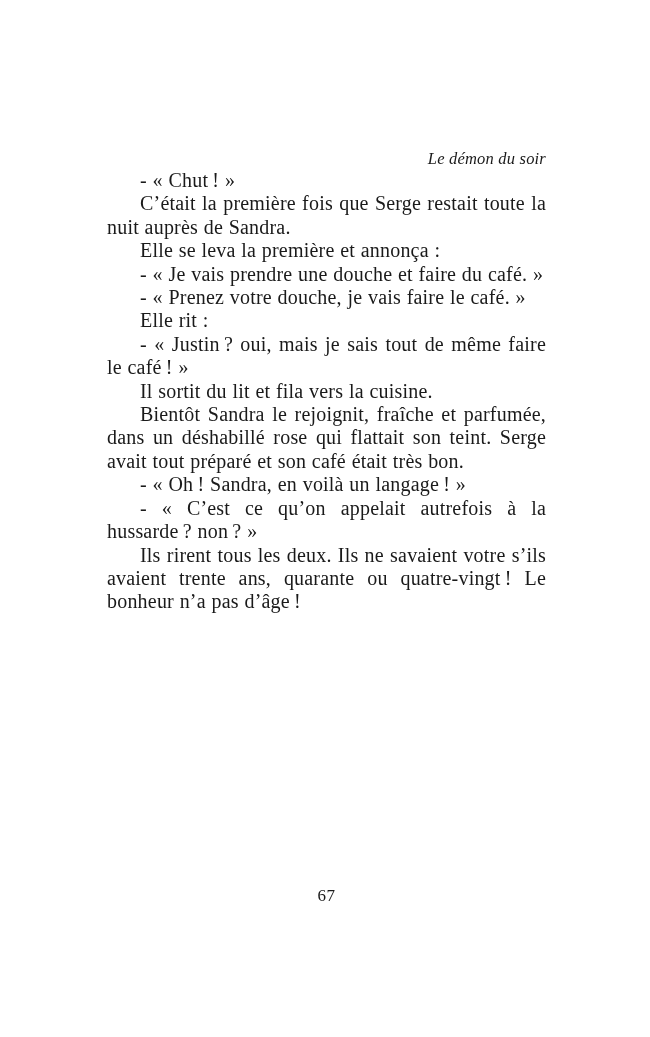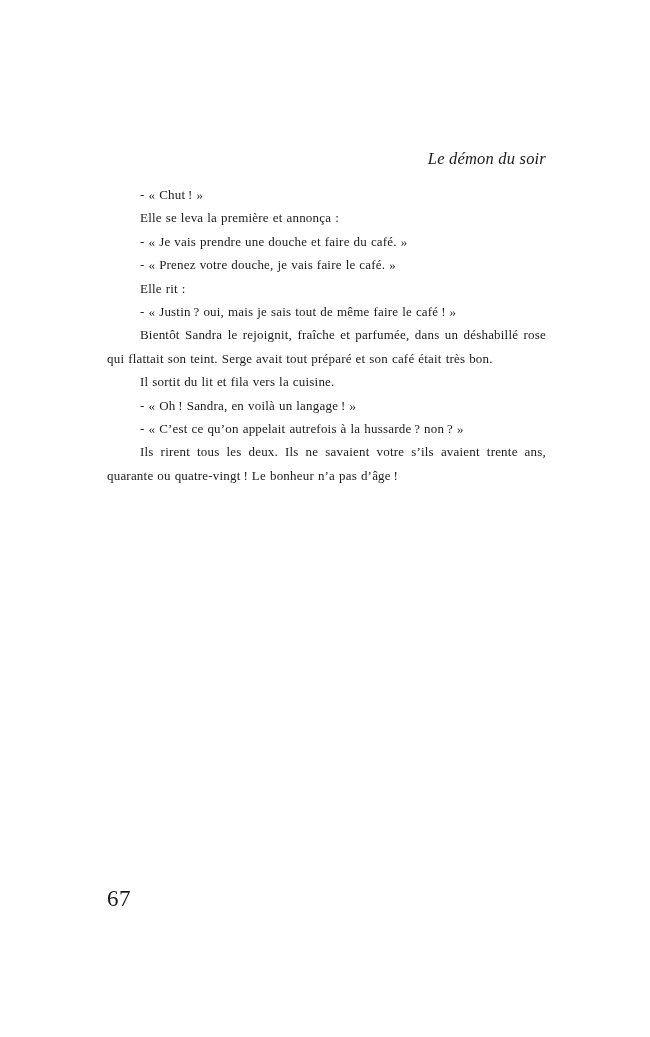--- a/index.html
+++ b/index.html
@@ -23,60 +23,61 @@
     width: 439px;
     text-align: right;
     font-style: italic;
     font-size: 16.5px;
     line-height: 20px;
     letter-spacing: 0.2px;
     margin-top: 20px;
   }
   .body-text {
     position: absolute;
-    top: 183px;
+    top: 169px;
     left: 107px;
     width: 439px;
-    font-size: 13px;
+    font-size: 20px;
     line-height: 23.4px;
     text-align: justify;
     letter-spacing: 0.2px;
     word-spacing: 0.5px;
   }
   .body-text p.para {
     margin: 0;
     padding: 0;
     text-indent: 33px;
   }
   .page-number {
     position: absolute;
     top: 886px;
     left: 107px;
     width: 439px;
-    text-align: left;
-    font-size: 23px;
+    text-align: center;
+    font-size: 17px;
     letter-spacing: 0.5px;
   }
 </style>
 </head>
 <body>
 
 <div class="page">
 
   <div class="running-header">Le démon du soir</div>
 
   <div class="body-text">
     <p class="para">- «&nbsp;Chut !&nbsp;»</p>
+    <p class="para">C’était la première fois que Serge restait toute la nuit auprès de Sandra.</p>
     <p class="para">Elle se leva la première et annonça&nbsp;:</p>
     <p class="para">- «&nbsp;Je vais prendre une douche et faire du café.&nbsp;»</p>
     <p class="para">- «&nbsp;Prenez votre douche, je vais faire le café.&nbsp;»</p>
     <p class="para">Elle rit&nbsp;:</p>
     <p class="para">- «&nbsp;Justin ? oui, mais je sais tout de même faire le café !&nbsp;»</p>
+    <p class="para">Il sortit du lit et fila vers la cuisine.</p>
     <p class="para">Bientôt Sandra le rejoignit, fraîche et parfumée, dans un déshabillé rose qui flattait son teint. Serge avait tout préparé et son café était très bon.</p>
-    <p class="para">Il sortit du lit et fila vers la cuisine.</p>
     <p class="para">- «&nbsp;Oh ! Sandra, en voilà un langage !&nbsp;»</p>
     <p class="para">- «&nbsp;C’est ce qu’on appelait autrefois à la hussarde ? non ?&nbsp;»</p>
     <p class="para">Ils rirent tous les deux. Ils ne savaient votre s’ils avaient trente ans, quarante ou quatre-vingt ! Le bonheur n’a pas d’âge !</p>
   </div>
 
   <div class="page-number">67</div>
 
 </div>
 
 </body></html>

